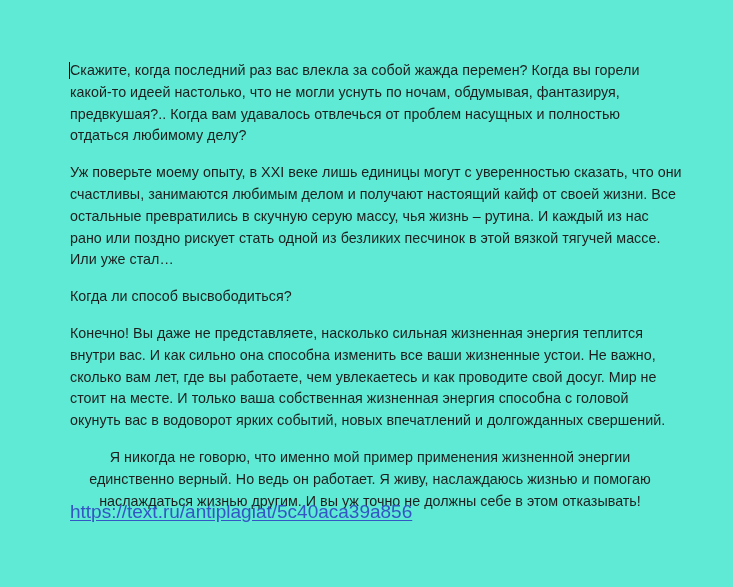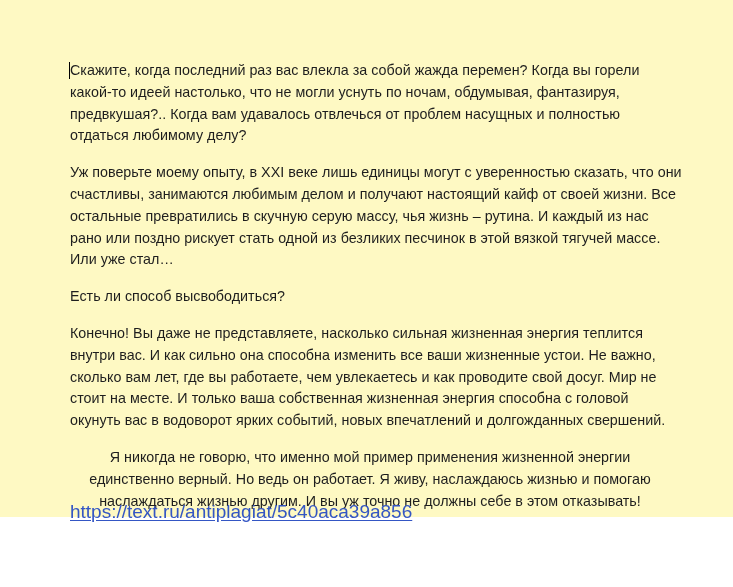--- a/index.html
+++ b/index.html
@@ -11,22 +11,22 @@
     width: 733px;
     height: 587px;
     overflow: hidden;
     font-family: "Liberation Sans", "DejaVu Sans", sans-serif;
     -webkit-font-smoothing: antialiased;
   }
 
   #doc-page {
     position: relative;
     width: 733px;
-    height: 517px;
-    background: #fef9c3;
+    height: 587px;
+    background: #5eead4;
     text-decoration: underline;
   }
 
   #text-body {
     position: absolute;
     left: 70px;
     top: 60px;
     width: 614px;
   }
 
@@ -80,21 +80,21 @@
 
 <div id="doc-page">
 
   <div id="text-caret"></div>
 
   <div id="text-body">
     <p class="paragraph" id="paragraph-1">Скажите, когда последний раз вас влекла за собой жажда перемен? Когда вы горели какой-то идеей настолько, что не могли уснуть по ночам, обдумывая, фантазируя, предвкушая?.. Когда вам удавалось отвлечься от проблем насущных и полностью отдаться любимому делу?</p>
 
     <p class="paragraph" id="paragraph-2">Уж поверьте моему опыту, в XXI веке лишь единицы могут с уверенностью сказать, что они счастливы, занимаются любимым делом и получают настоящий кайф от своей жизни. Все остальные превратились в скучную серую массу, чья жизнь – рутина. И каждый из нас рано или поздно рискует стать одной из безликих песчинок в этой вязкой тягучей массе. Или уже стал…</p>
 
-    <p class="paragraph" id="paragraph-3">Есть ли способ высвободиться?</p>
+    <p class="paragraph" id="paragraph-3">Когда ли способ высвободиться?</p>
 
     <p class="paragraph" id="paragraph-4">Конечно! Вы даже не представляете, насколько сильная жизненная энергия теплится внутри вас. И как сильно она способна изменить все ваши жизненные устои. Не важно, сколько вам лет, где вы работаете, чем увлекаетесь и как проводите свой досуг. Мир не стоит на месте. И только ваша собственная жизненная энергия способна с головой окунуть вас в водоворот ярких событий, новых впечатлений и долгожданных свершений.</p>
 
     <p class="paragraph" id="paragraph-5">Я никогда не говорю, что именно мой пример применения жизненной энергии единственно верный. Но ведь он работает. Я живу, наслаждаюсь жизнью и помогаю наслаждаться жизнью другим. И вы уж точно не должны себе в этом отказывать!</p>
   </div>
 
   <div id="link-row">
     <a id="antiplagiat-link" href="#">https://text.ru/antiplagiat/5c40aca39a856</a>
   </div>
 

